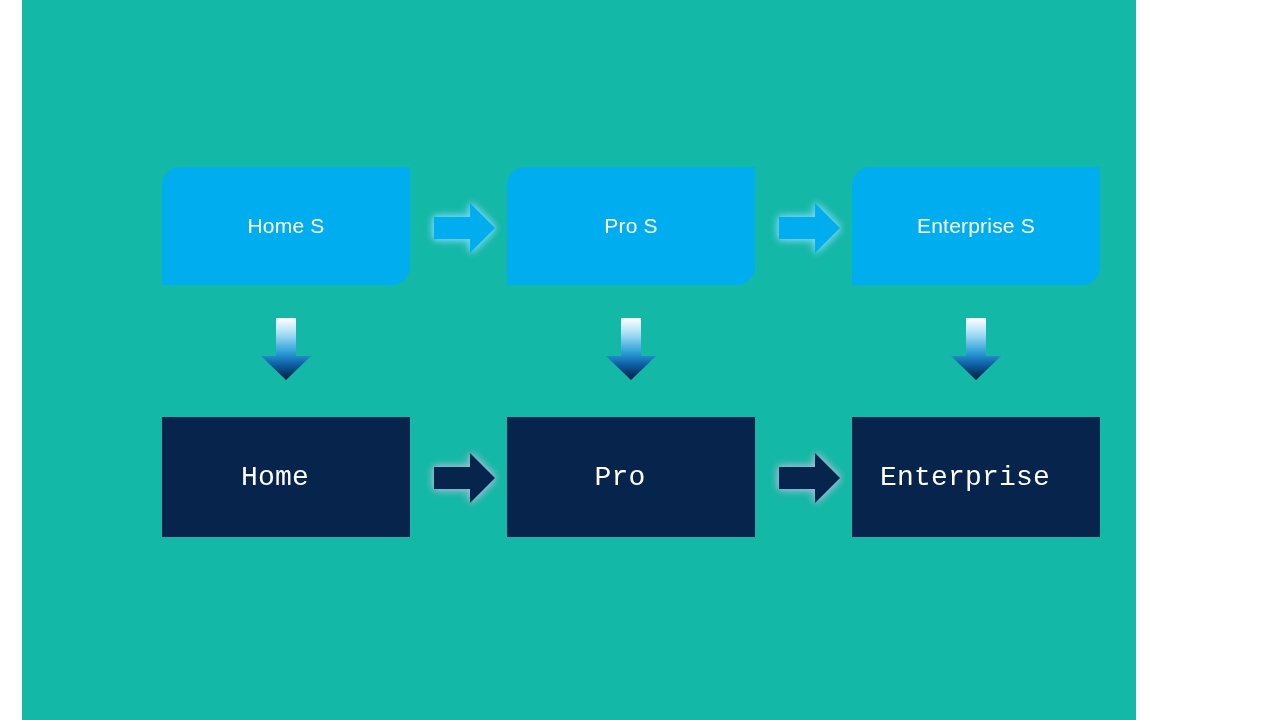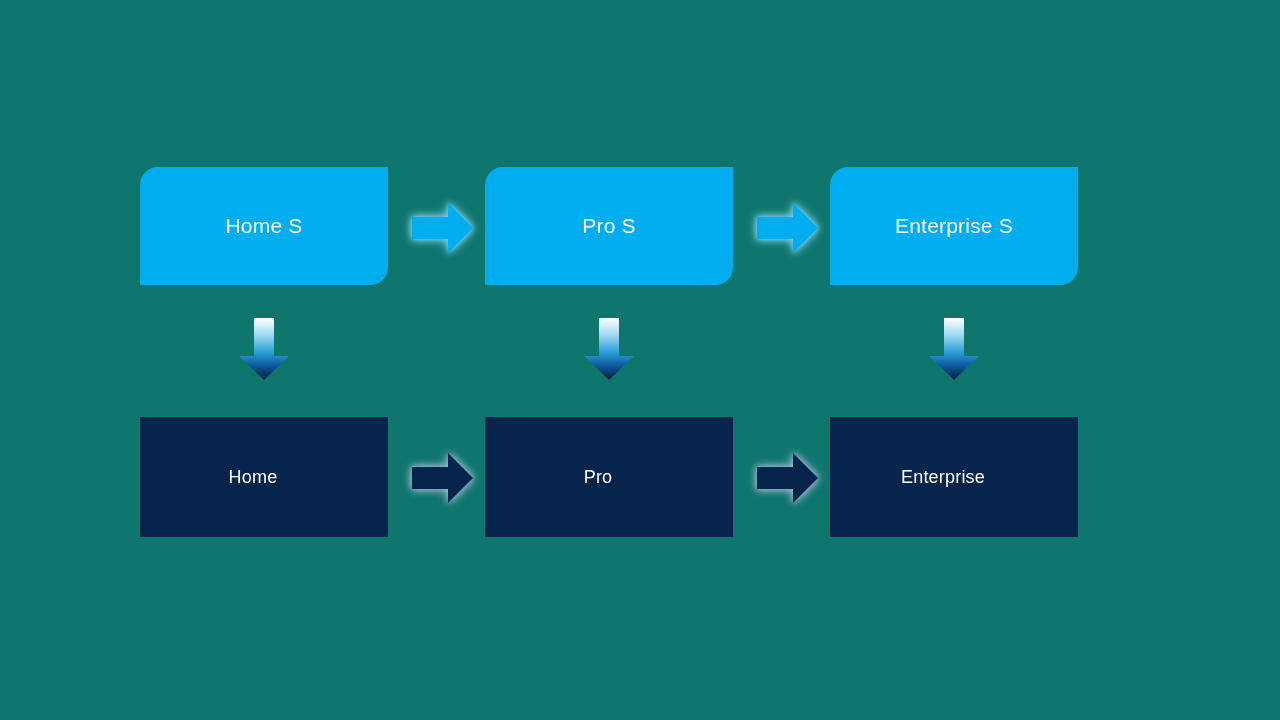--- a/index.html
+++ b/index.html
@@ -3,24 +3,25 @@
 <meta charset="utf-8">
 <style>
   html, body {
     margin: 0;
     padding: 0;
     background: #ffffff;
     font-family: "Liberation Sans", "DejaVu Sans", sans-serif;
   }
   .stage {
     position: relative;
-    width: 1280px;
+    width: 1114px;
     height: 720px;
-    background: #0f766e;
+    background: #14b8a6;
     overflow: hidden;
+    margin-left: 22px;
   }
   
   .node {
     position: absolute;
     width: 248px;
     display: flex;
     align-items: center;
     justify-content: center;
     box-sizing: border-box;
   }
@@ -36,22 +37,23 @@
     border-radius: 18px 0 18px 0;
   }
   .node.top-row-box .lbl { font-size: 21px; }
   .node.bottom-row-box {
     top: 417px;
     height: 120px;
     background: #07244D;
     border-radius: 0;
   }
   .node.bottom-row-box .lbl {
-    font-size: 18px;
+    font-size: 28px;
     padding-right: 22px; 
+    font-family: Liberation Mono, monospace;
   }
   .col0 { left: 140px; }
   .col1 { left: 485px; }
   .col2 { left: 830px; }
 
   
   svg.arrow { position: absolute; display: block; }
 
   .arrow-right { width: 62px; height: 52px; }
   .arrow-right.row-top { top: 202px; }

